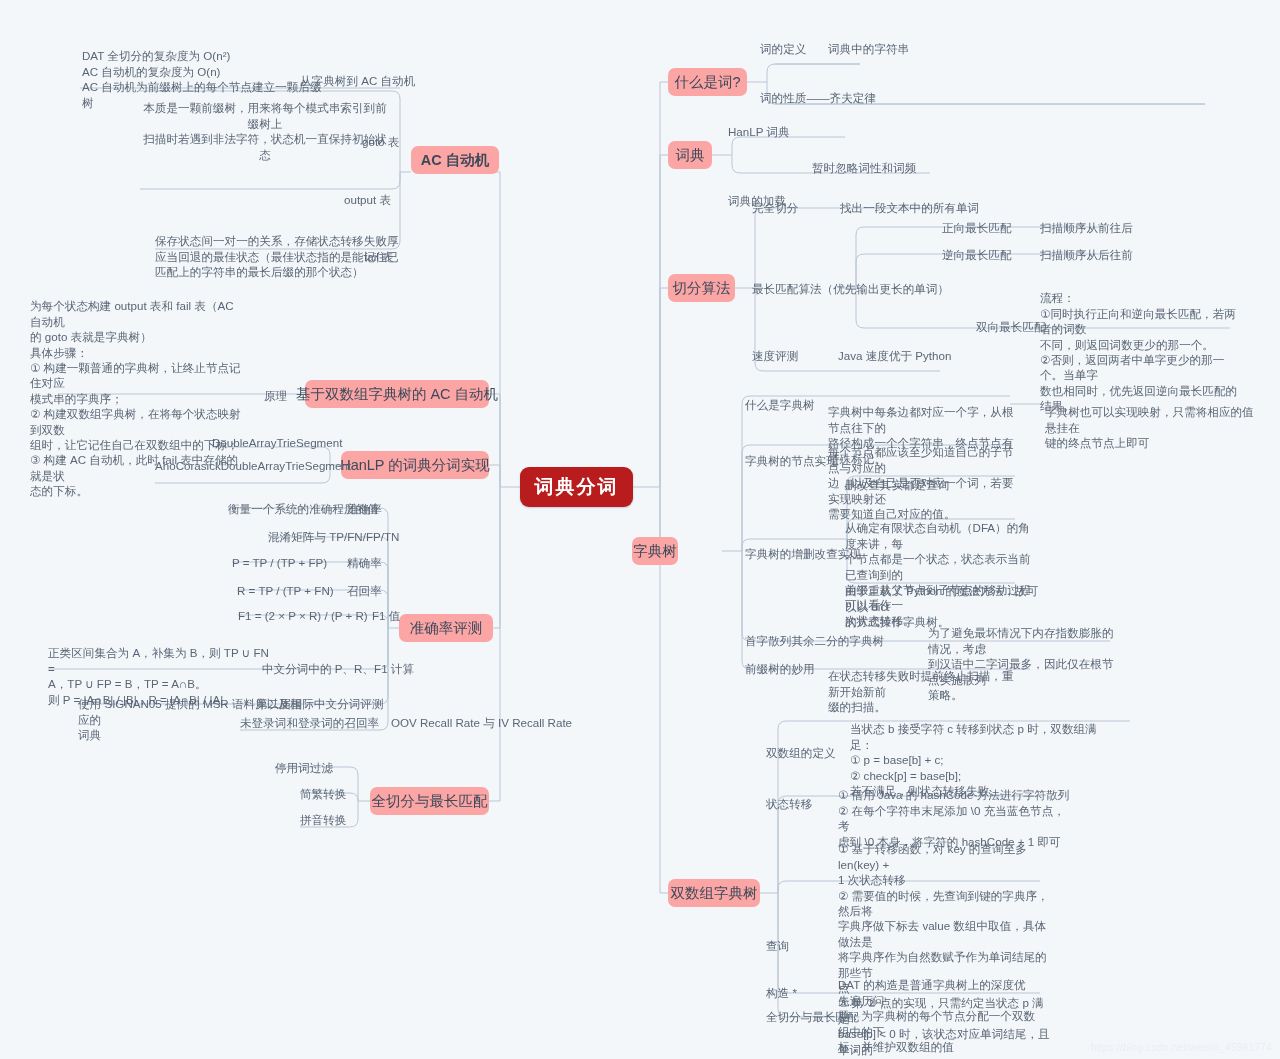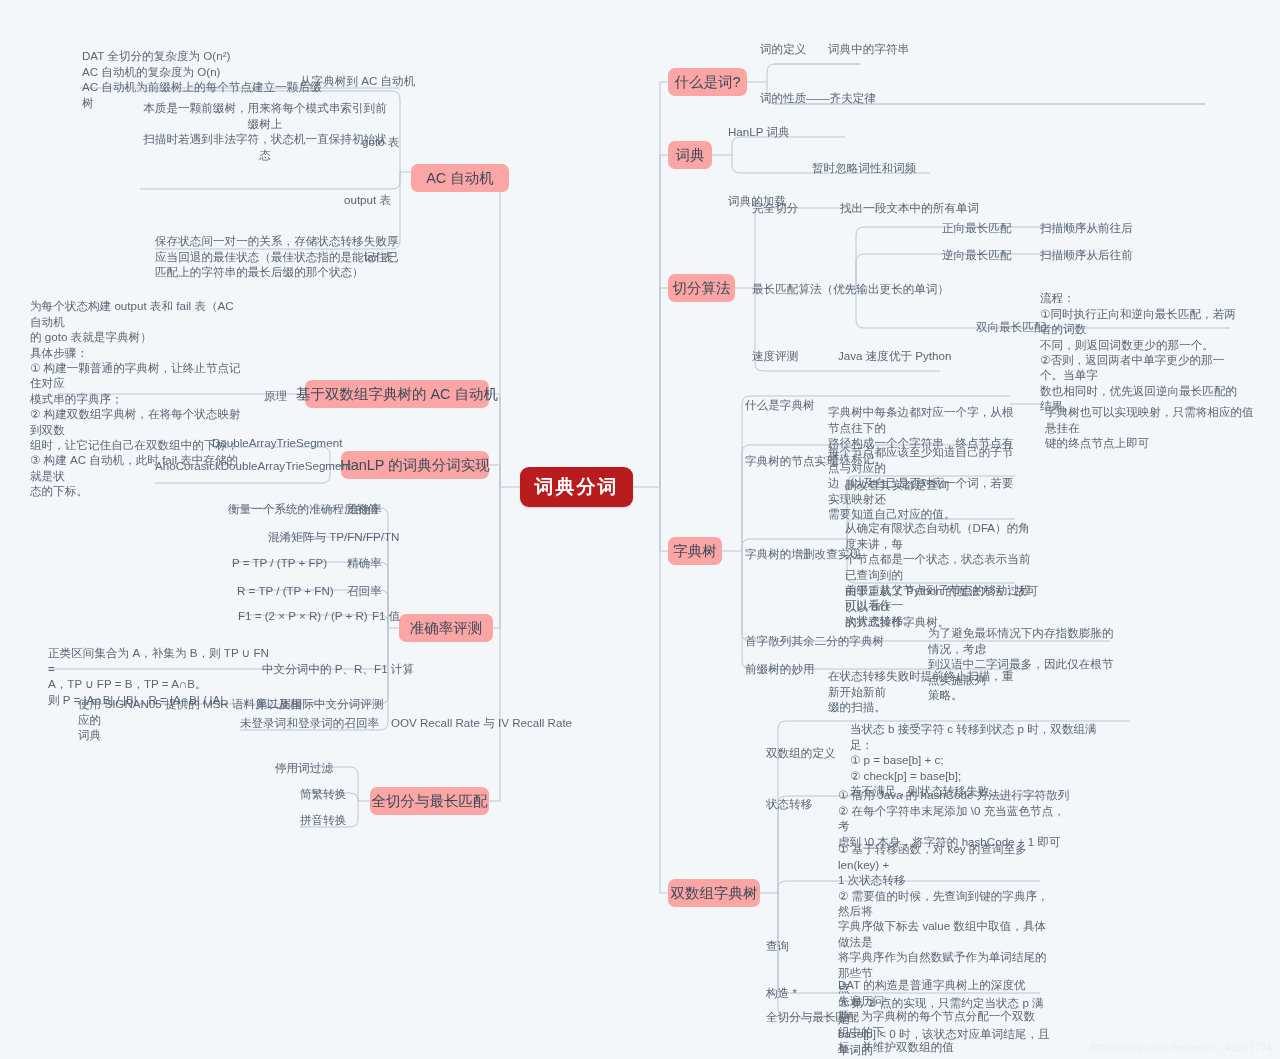--- a/index.html
+++ b/index.html
@@ -220,21 +220,21 @@
     <span>双向最长匹配</span>
   </div>
   <div class="node txt l" style="left:1040px;top:275px;width:200px;">
     <span>流程：
 ①同时执行正向和逆向最长匹配，若两者的词数
 不同，则返回词数更少的那一个。
 ②否则，返回两者中单字更少的那一个。当单字
 数也相同时，优先返回逆向最长匹配的结果。</span>
   </div>
 
-  <div class="node lv1" style="left:668px;top:537px;width:54px;height:28px;">
+  <div class="node lv1" style="left:632px;top:537px;width:46px;height:28px;">
     <span>字典树</span>
   </div>
 
   <div class="node lbl" style="left:745px;top:397px;">
     <span>什么是字典树</span>
   </div>
   <div class="node txt l" style="left:1045px;top:389px;width:215px;">
     <span>字典树也可以实现映射，只需将相应的值悬挂在
 键的终点节点上即可</span>
   </div>
@@ -332,21 +332,21 @@
   <div class="node txt l" style="left:838px;top:962px;width:198px;">
     <span>DAT 的构造是普通字典树上的深度优先遍历问
 题：为字典树的每个节点分配一个双数组中的下
 标，并维护双数组的值</span>
   </div>
 
   <div class="node lbl" style="left:766px;top:1009px;">
     <span>全切分与最长匹配</span>
   </div>
 
-  <div class="node lv1" style="left:411px;top:164px;width:98px;height:28px;">
+  <div class="node lv1" style="left:411px;top:146px;width:88px;height:28px;font-weight:bold;">
     <span>AC 自动机</span>
   </div>
   <div class="node txt l" style="left:82px;top:33px;width:250px;">
     <span>DAT 全切分的复杂度为 O(n²)
 AC 自动机的复杂度为 O(n)
 AC 自动机为前缀树上的每个节点建立一颗后缀
 树</span>
   </div>
   <div class="node lbl" style="left:300px;top:73px;">
     <span>从字典树到 AC 自动机</span>

